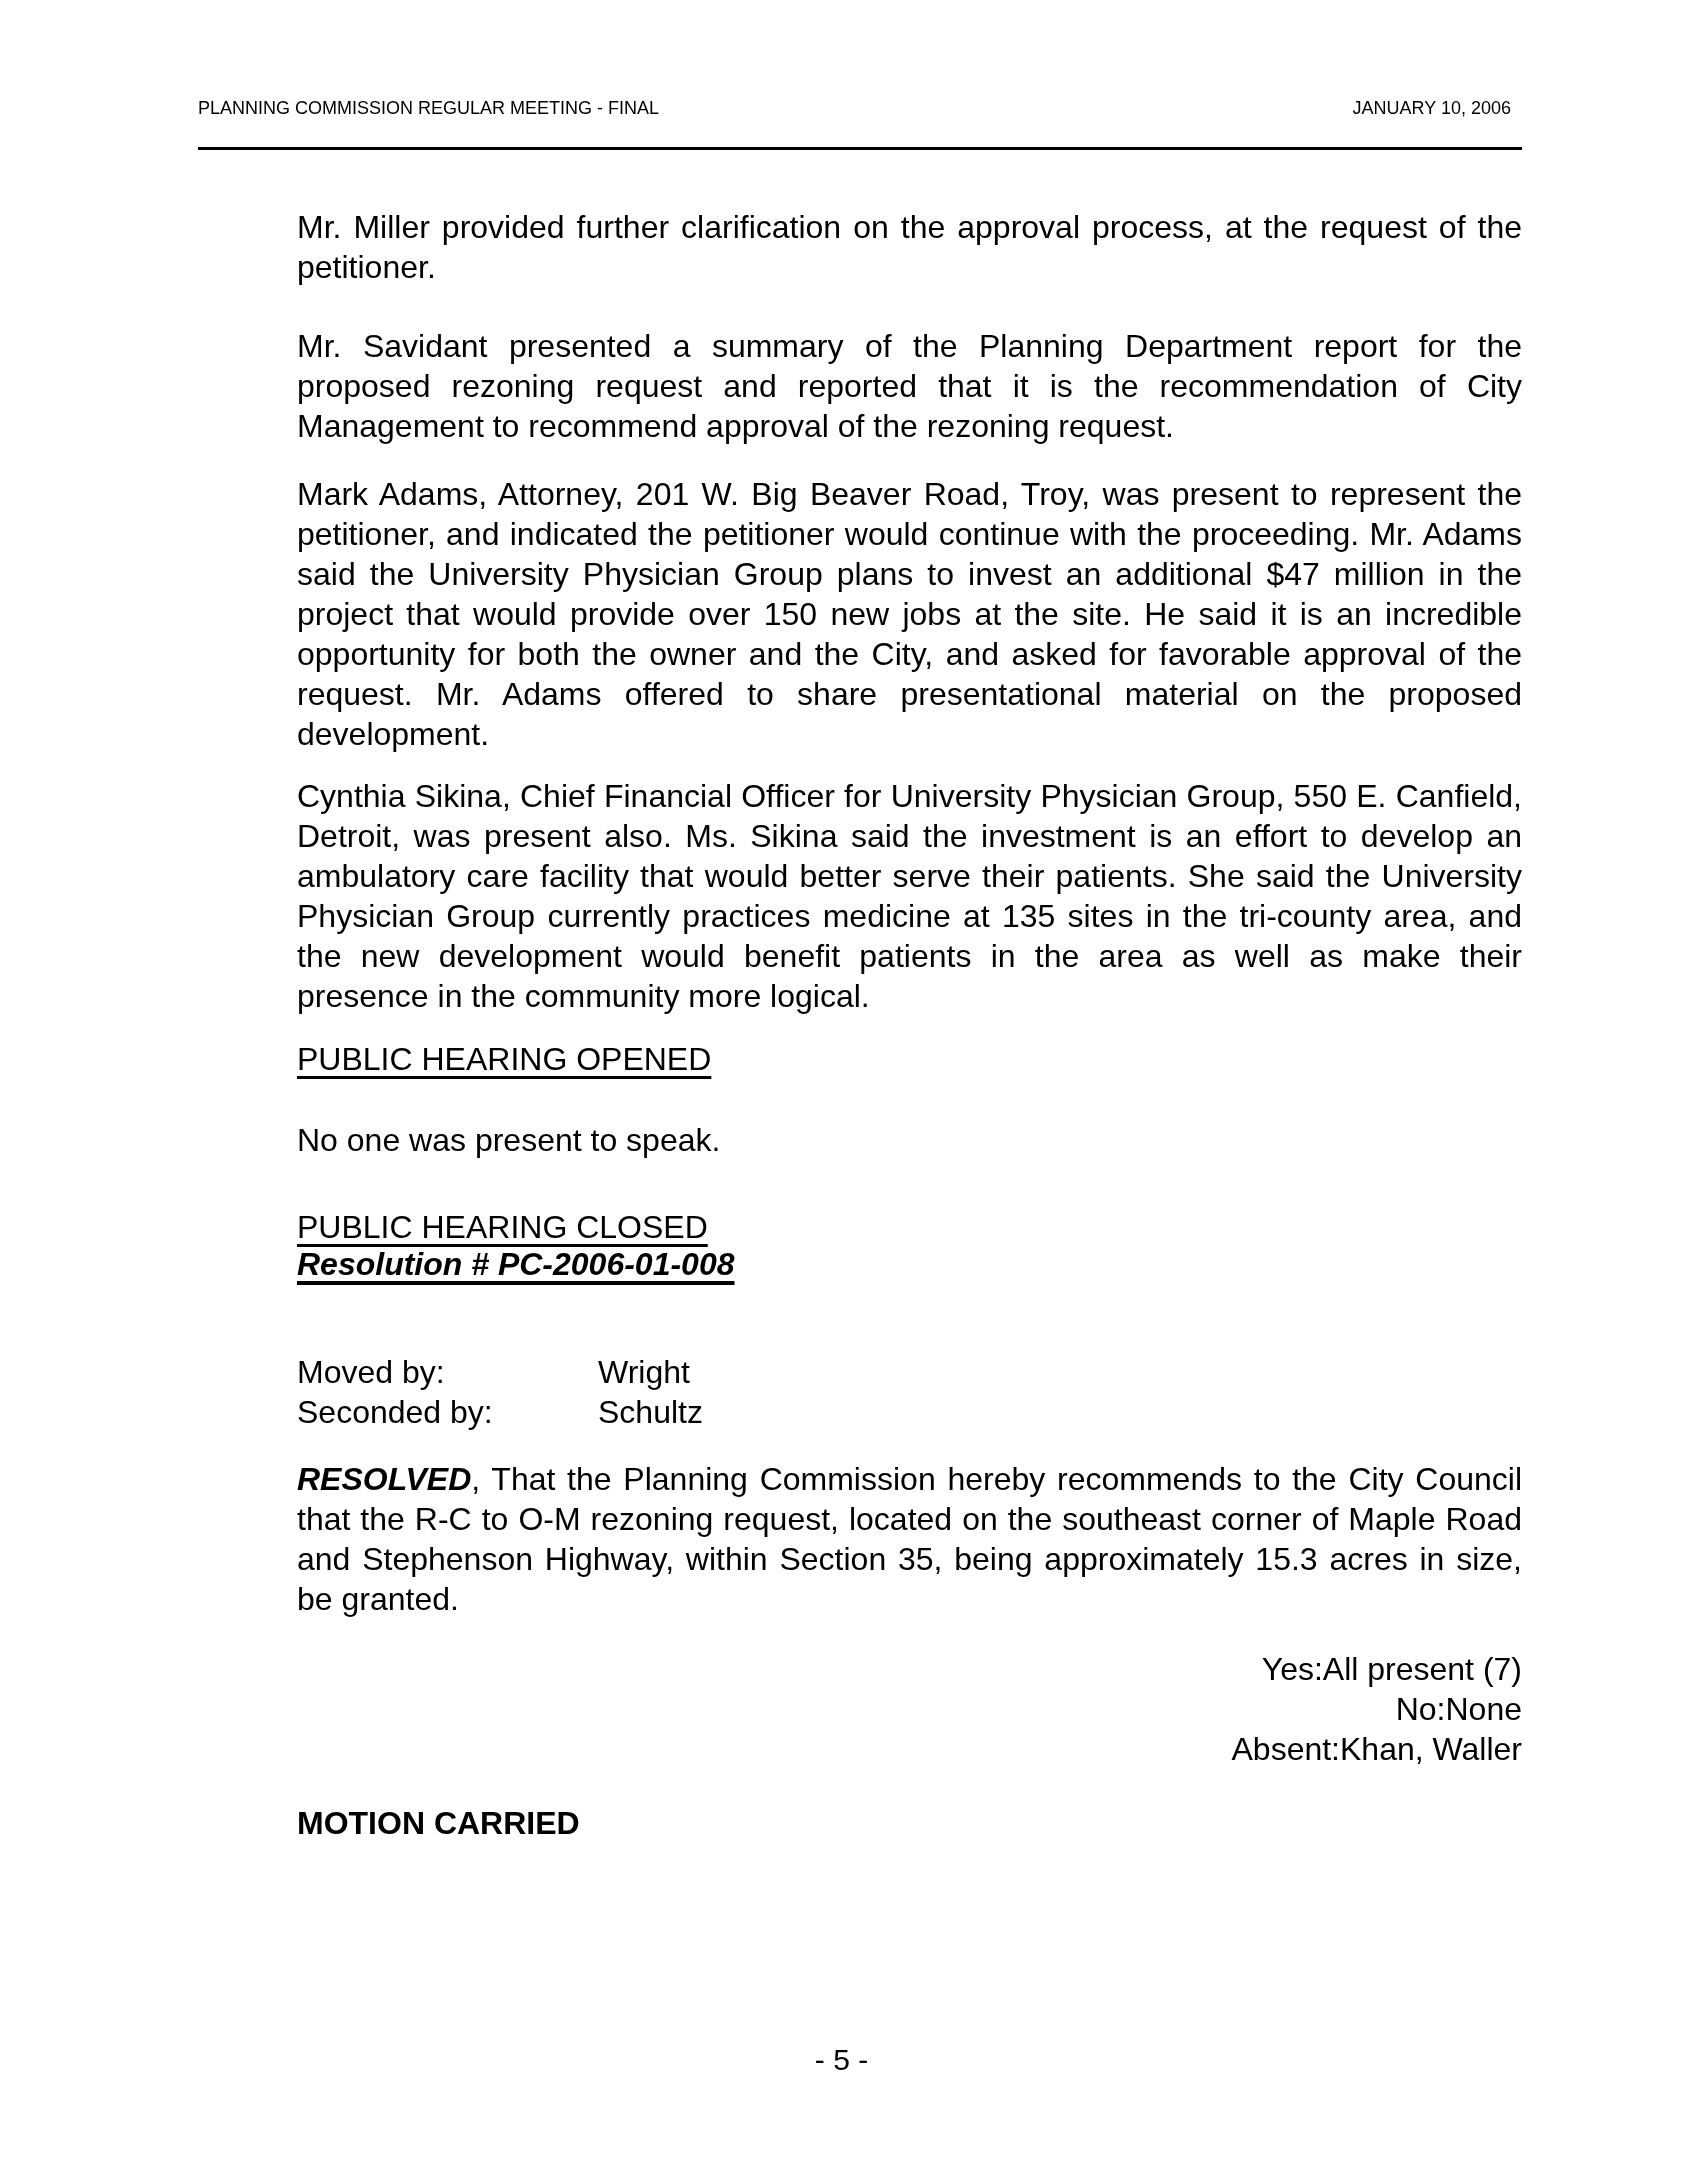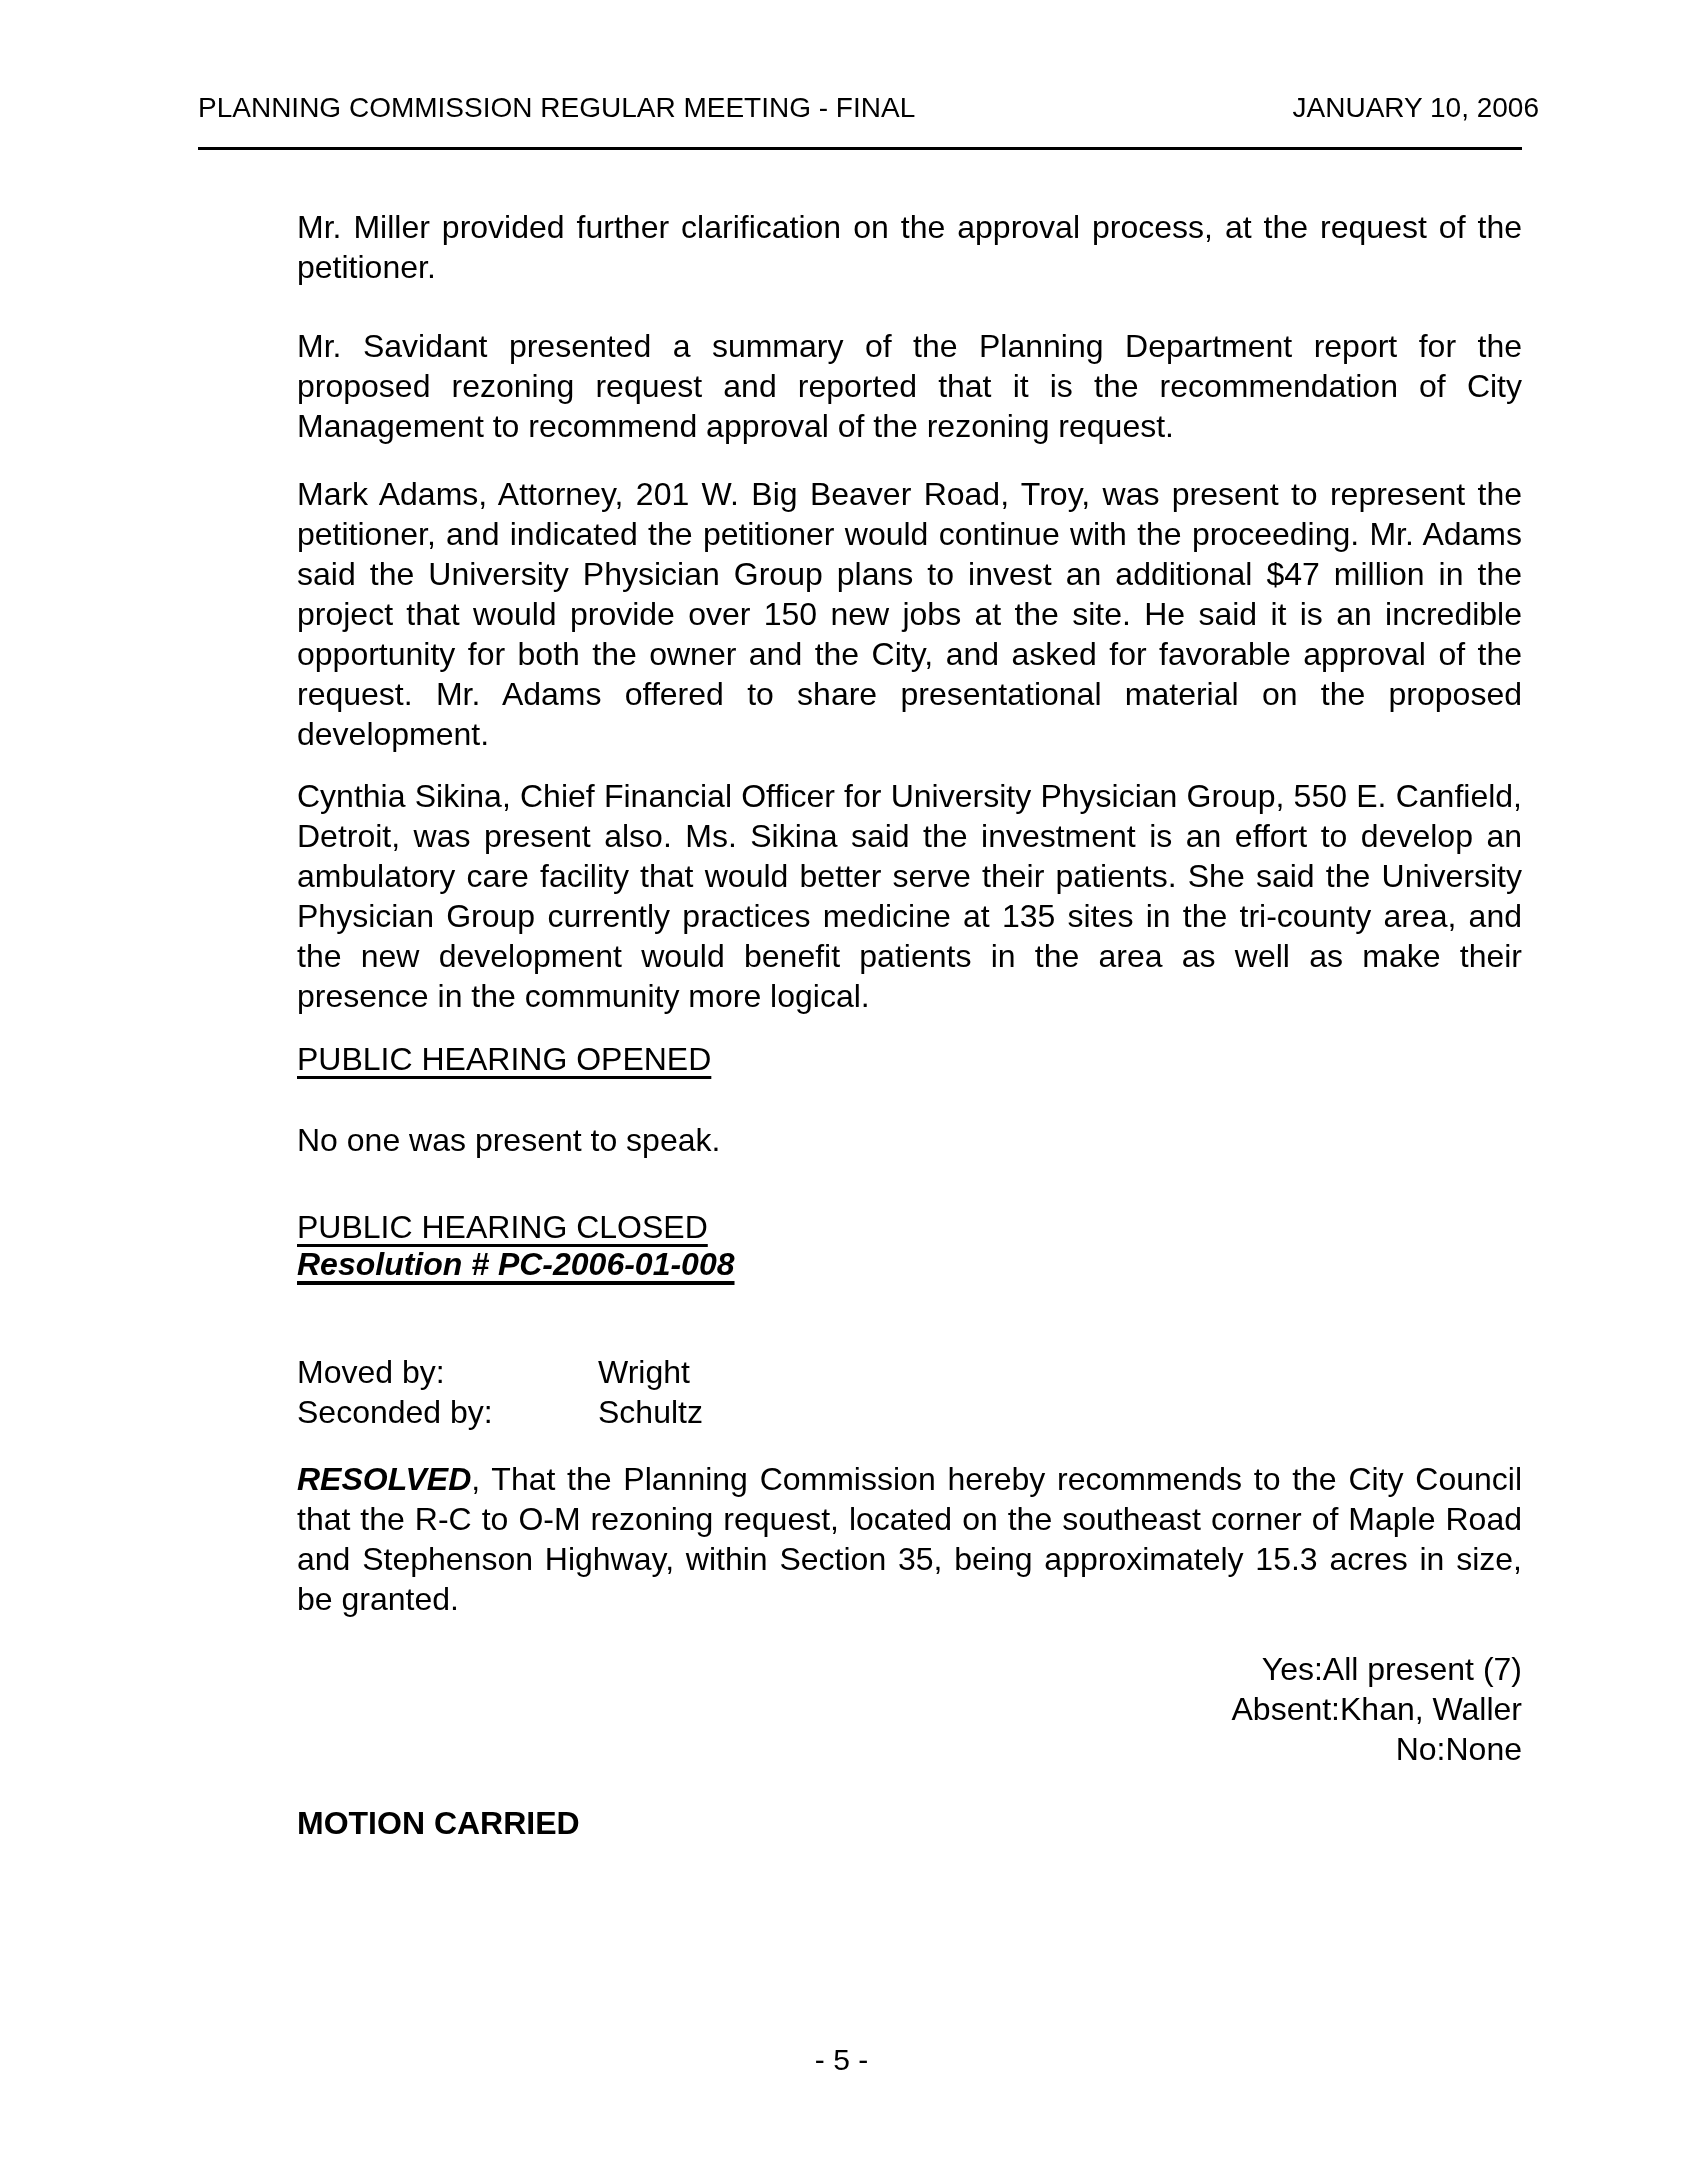--- a/index.html
+++ b/index.html
@@ -12,26 +12,26 @@
     width: 1683px;
     height: 2178px;
     background: #ffffff;
     color: #000000;
     font-family: "Liberation Sans", sans-serif;
     overflow: hidden;
   }
   .header-row {
     position: absolute;
     left: 198px;
-    right: 144px;
+    right: 172px;
     top: 91px;
     display: flex;
     justify-content: space-between;
     align-items: baseline;
-    font-size: 28px;
+    font-size: 18px;
     line-height: 34px;
     white-space: nowrap;
   }
   .header-rule {
     position: absolute;
     left: 198px;
     right: 161px;
     top: 147px;
     height: 3px;
     background: #000000;
@@ -132,24 +132,24 @@
 
   <p class="blk just" style="top:1459px">
     <span class="bold-italic">RESOLVED</span><span>, That the Planning Commission hereby recommends to the City Council that the R-C to O-M rezoning request, located on the southeast corner of Maple Road and Stephenson Highway, within Section 35, being approximately 15.3 acres in size, be granted.</span>
   </p>
 
   <div class="blk" style="top:1649px">
     <div class="vote-row">
       <span class="kv-label narrow">Yes:</span><span>All present (7)</span>
     </div>
     <div class="vote-row">
-      <span class="kv-label narrow">Absent:</span><span>Khan, Waller</span>
+      <span class="kv-label narrow">No:</span><span>None</span>
     </div>
     <div class="vote-row">
-      <span class="kv-label narrow">No:</span><span>None</span>
+      <span class="kv-label narrow">Absent:</span><span>Khan, Waller</span>
     </div>
   </div>
 
   <p class="blk bold" style="top:1803px">MOTION CARRIED</p>
 
   <div class="page-number">- 5 -</div>
 
 </div>
 
 

